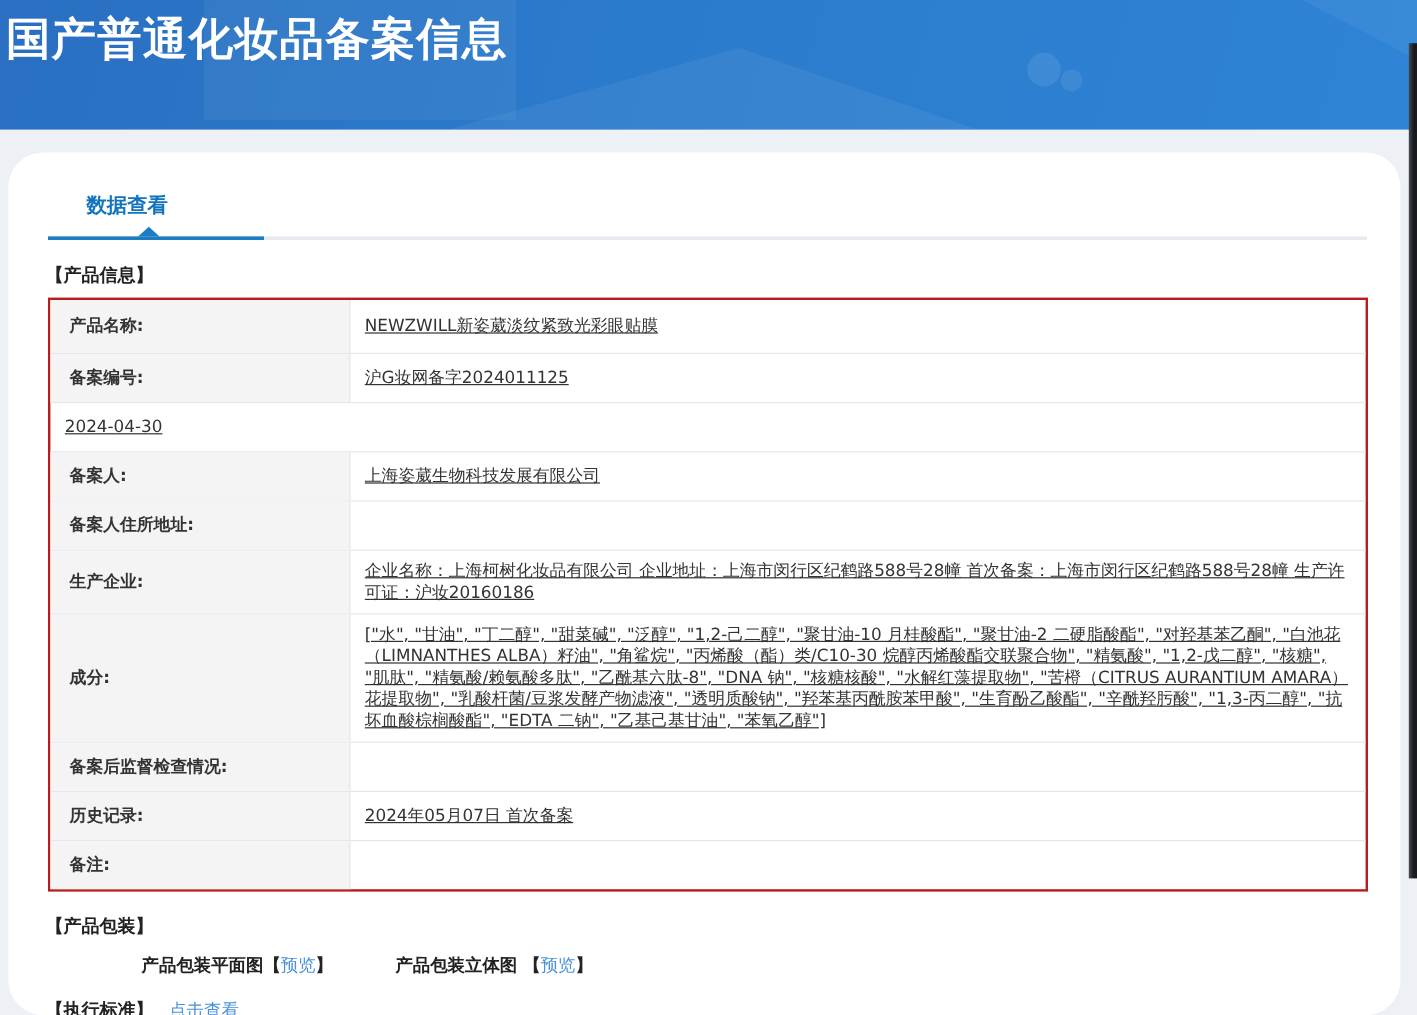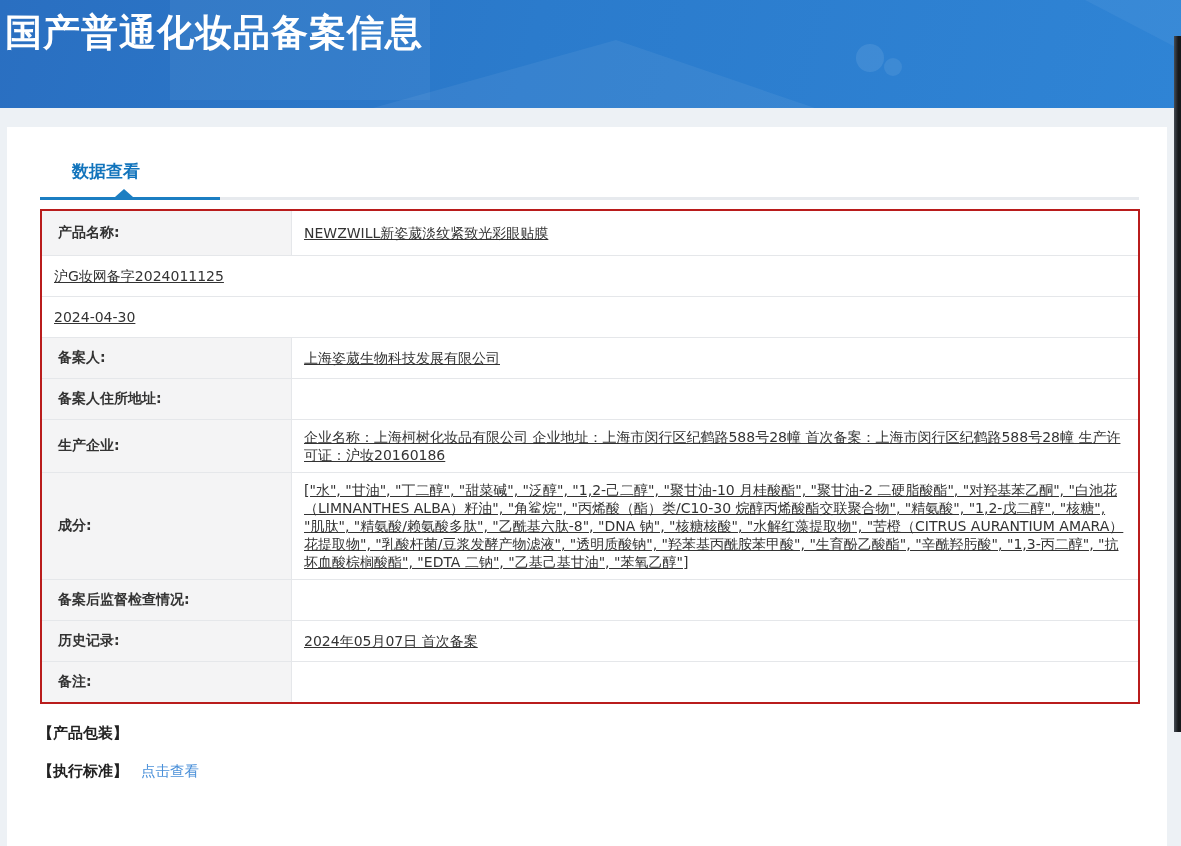--- a/index.html
+++ b/index.html
@@ -40,20 +40,21 @@
     border-radius:50%; background:rgba(255,255,255,0.08);
   }
   .hdr h1 {
     position:absolute; left:5px; top:8px;
     font-size:37px; font-weight:bold; color:#ffffff; letter-spacing:1px;
   }
   
   .card {
     position:absolute; top:127px; left:7px; width:1160px; height:719px;
     background:#ffffff;
+    border-radius:29px;
   }
   
   .tab-row { margin-top:33px; }
   .tab-label {
     display:inline-block; margin-left:65px;
     font-size:17px; font-weight:bold; color:#1274bc;
     cursor:pointer;
   }
   .tab-line {
     position:relative; margin:14px 28px 0 33px; height:3px;
@@ -129,27 +130,29 @@
 <div class="card">
 
   <div class="tab-row">
     <span class="tab-label">数据查看</span>
   </div>
   <div class="tab-line">
     <div class="active-seg"></div>
     <div class="tri"></div>
   </div>
 
+  <div class="sec-title">【产品信息】</div>
 
   <div class="info-table">
     <div class="t-row">
       <div class="t-label">产品名称:</div>
       <div class="t-value">NEWZWILL新姿葳淡纹紧致光彩眼贴膜</div>
     </div>
     <div class="t-row">
+      <div class="t-label">备案编号:</div>
       <div class="t-value">沪G妆网备字2024011125</div>
     </div>
     <div class="t-row">
       <div class="t-value">2024-04-30</div>
     </div>
     <div class="t-row">
       <div class="t-label">备案人:</div>
       <div class="t-value">上海姿葳生物科技发展有限公司</div>
     </div>
     <div class="t-row">
@@ -171,20 +174,23 @@
       <div class="t-label">历史记录:</div>
       <div class="t-value">2024年05月07日 首次备案</div>
     </div>
     <div class="t-row">
       <div class="t-label">备注:</div>
       <div class="t-value"></div>
     </div>
   </div>
 
   <div class="sec-title">【产品包装】</div>
+  <div class="pack-line">
+    <span class="grp">产品包装平面图</span><span class="bracket">【</span><a class="lnk">预览</a><span class="bracket">】</span><span class="gap"></span><span class="grp">产品包装立体图 </span><span class="bracket">【</span><a class="lnk">预览</a><span class="bracket">】</span>
+  </div>
 
   <div class="std-line">
     <span class="b">【执行标准】</span><a class="lnk">点击查看</a>
   </div>
 
 </div>
 
 <div class="scrollbar"></div>
 
 </body></html>

